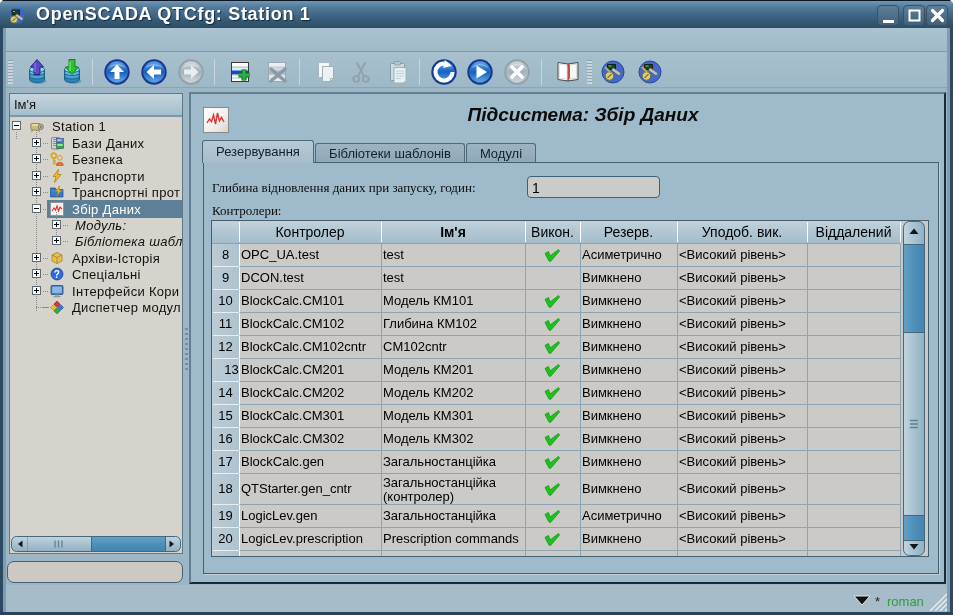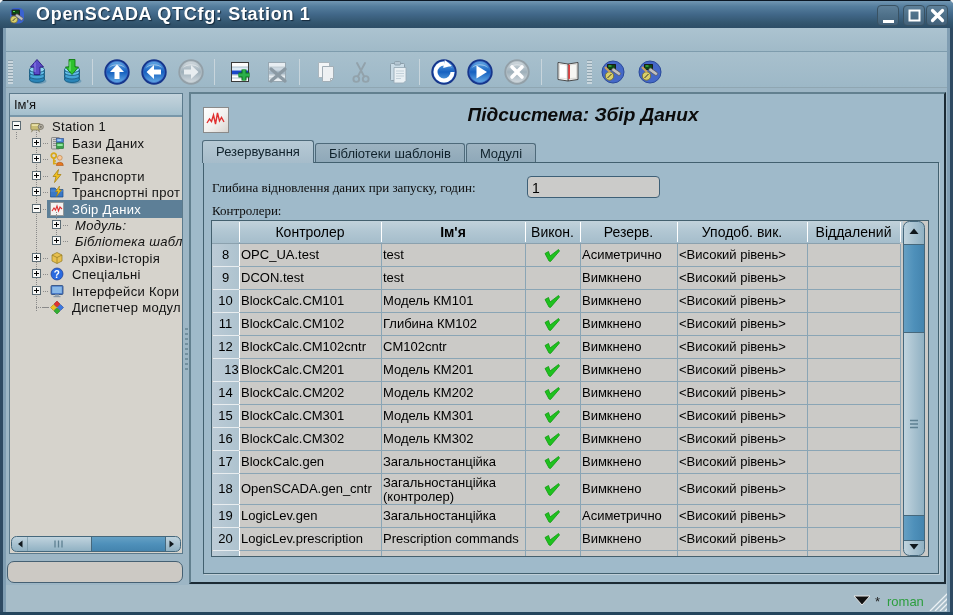--- a/index.html
+++ b/index.html
@@ -565,21 +565,21 @@
 <div class="abs" style="left:332px;top:234px"><svg width="16" height="13" viewBox="0 0 16 13">
             <polygon points="1,4.5 4.5,2.5 6,7 14.5,0.5 15.5,2 6.5,12.5 5,12" fill="#1ec21e" stroke="#0f9a0f" stroke-width="0.8"></polygon>
           </svg></div>
 <div class="tcell" style="left:370px;top:233px;width:93px">Вимкнено</div>
 <div class="tcell" style="left:467px;top:233px;width:126px">&lt;Високий рівень&gt;</div>
 <div class="gridh" style="left:28px;top:252px;width:660px"></div>
 <div class="abs" style="left:1px;top:252px;width:26px;height:1px;background:#e8edf0"></div>
 <div class="numcell" style="left:0;top:253px;width:27px;height:30px;padding-top:7px">18</div>
 <div class="abs" style="left:27px;top:253px;width:1px;height:30px;background:#ffffff"></div>
 <div class="abs" style="left:28px;top:253px;width:660px;height:30px;background:#cbcac7"></div>
-<div class="tcell" style="left:29px;top:260px;width:138px">OpenSCADA.gen_cntr</div>
+<div class="tcell" style="left:29px;top:260px;width:138px">QTStarter.gen_cntr</div>
 <div class="tcell" style="left:171px;top:255px;width:140px;line-height:14px;white-space:normal">Загальностанційка<br>(контролер)</div>
 <div class="abs" style="left:332px;top:261px"><svg width="16" height="13" viewBox="0 0 16 13">
             <polygon points="1,4.5 4.5,2.5 6,7 14.5,0.5 15.5,2 6.5,12.5 5,12" fill="#1ec21e" stroke="#0f9a0f" stroke-width="0.8"></polygon>
           </svg></div>
 <div class="tcell" style="left:370px;top:260px;width:93px">Вимкнено</div>
 <div class="tcell" style="left:467px;top:260px;width:126px">&lt;Високий рівень&gt;</div>
 <div class="gridh" style="left:28px;top:283px;width:660px"></div>
 <div class="abs" style="left:1px;top:283px;width:26px;height:1px;background:#e8edf0"></div>
 <div class="numcell" style="left:0;top:284px;width:27px;height:22px;padding-top:3px">19</div>
 <div class="abs" style="left:27px;top:284px;width:1px;height:22px;background:#ffffff"></div>

